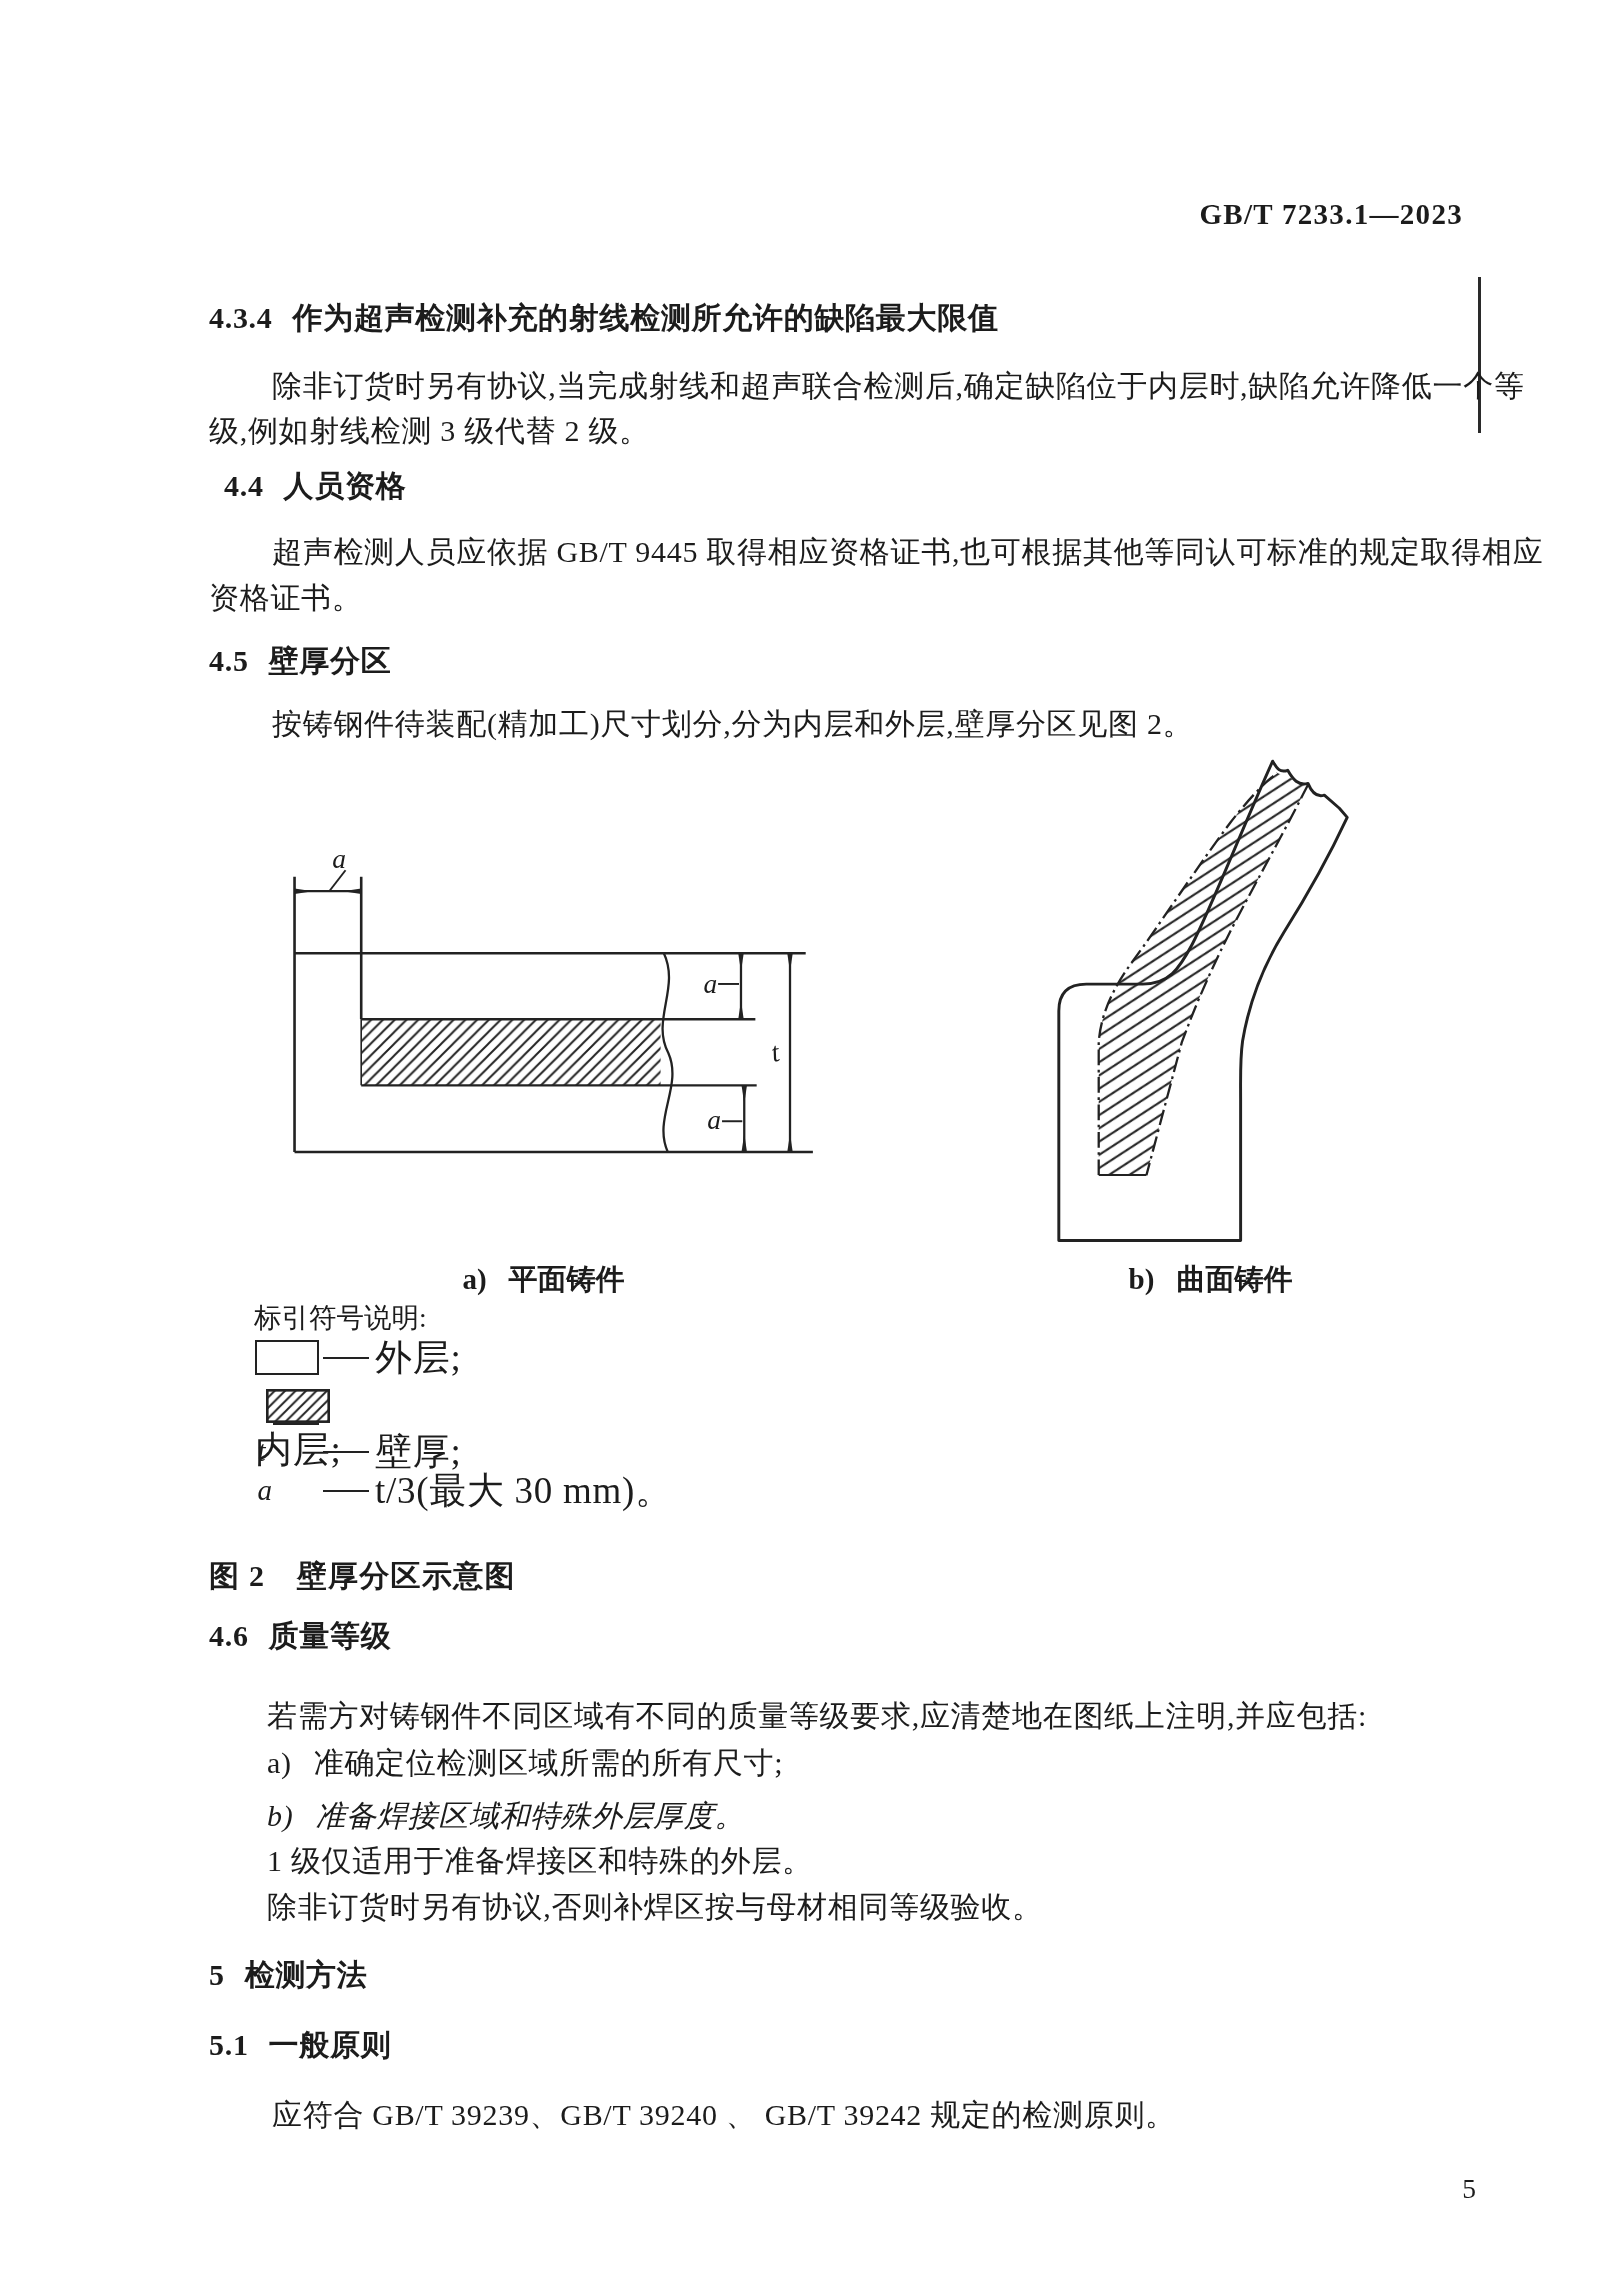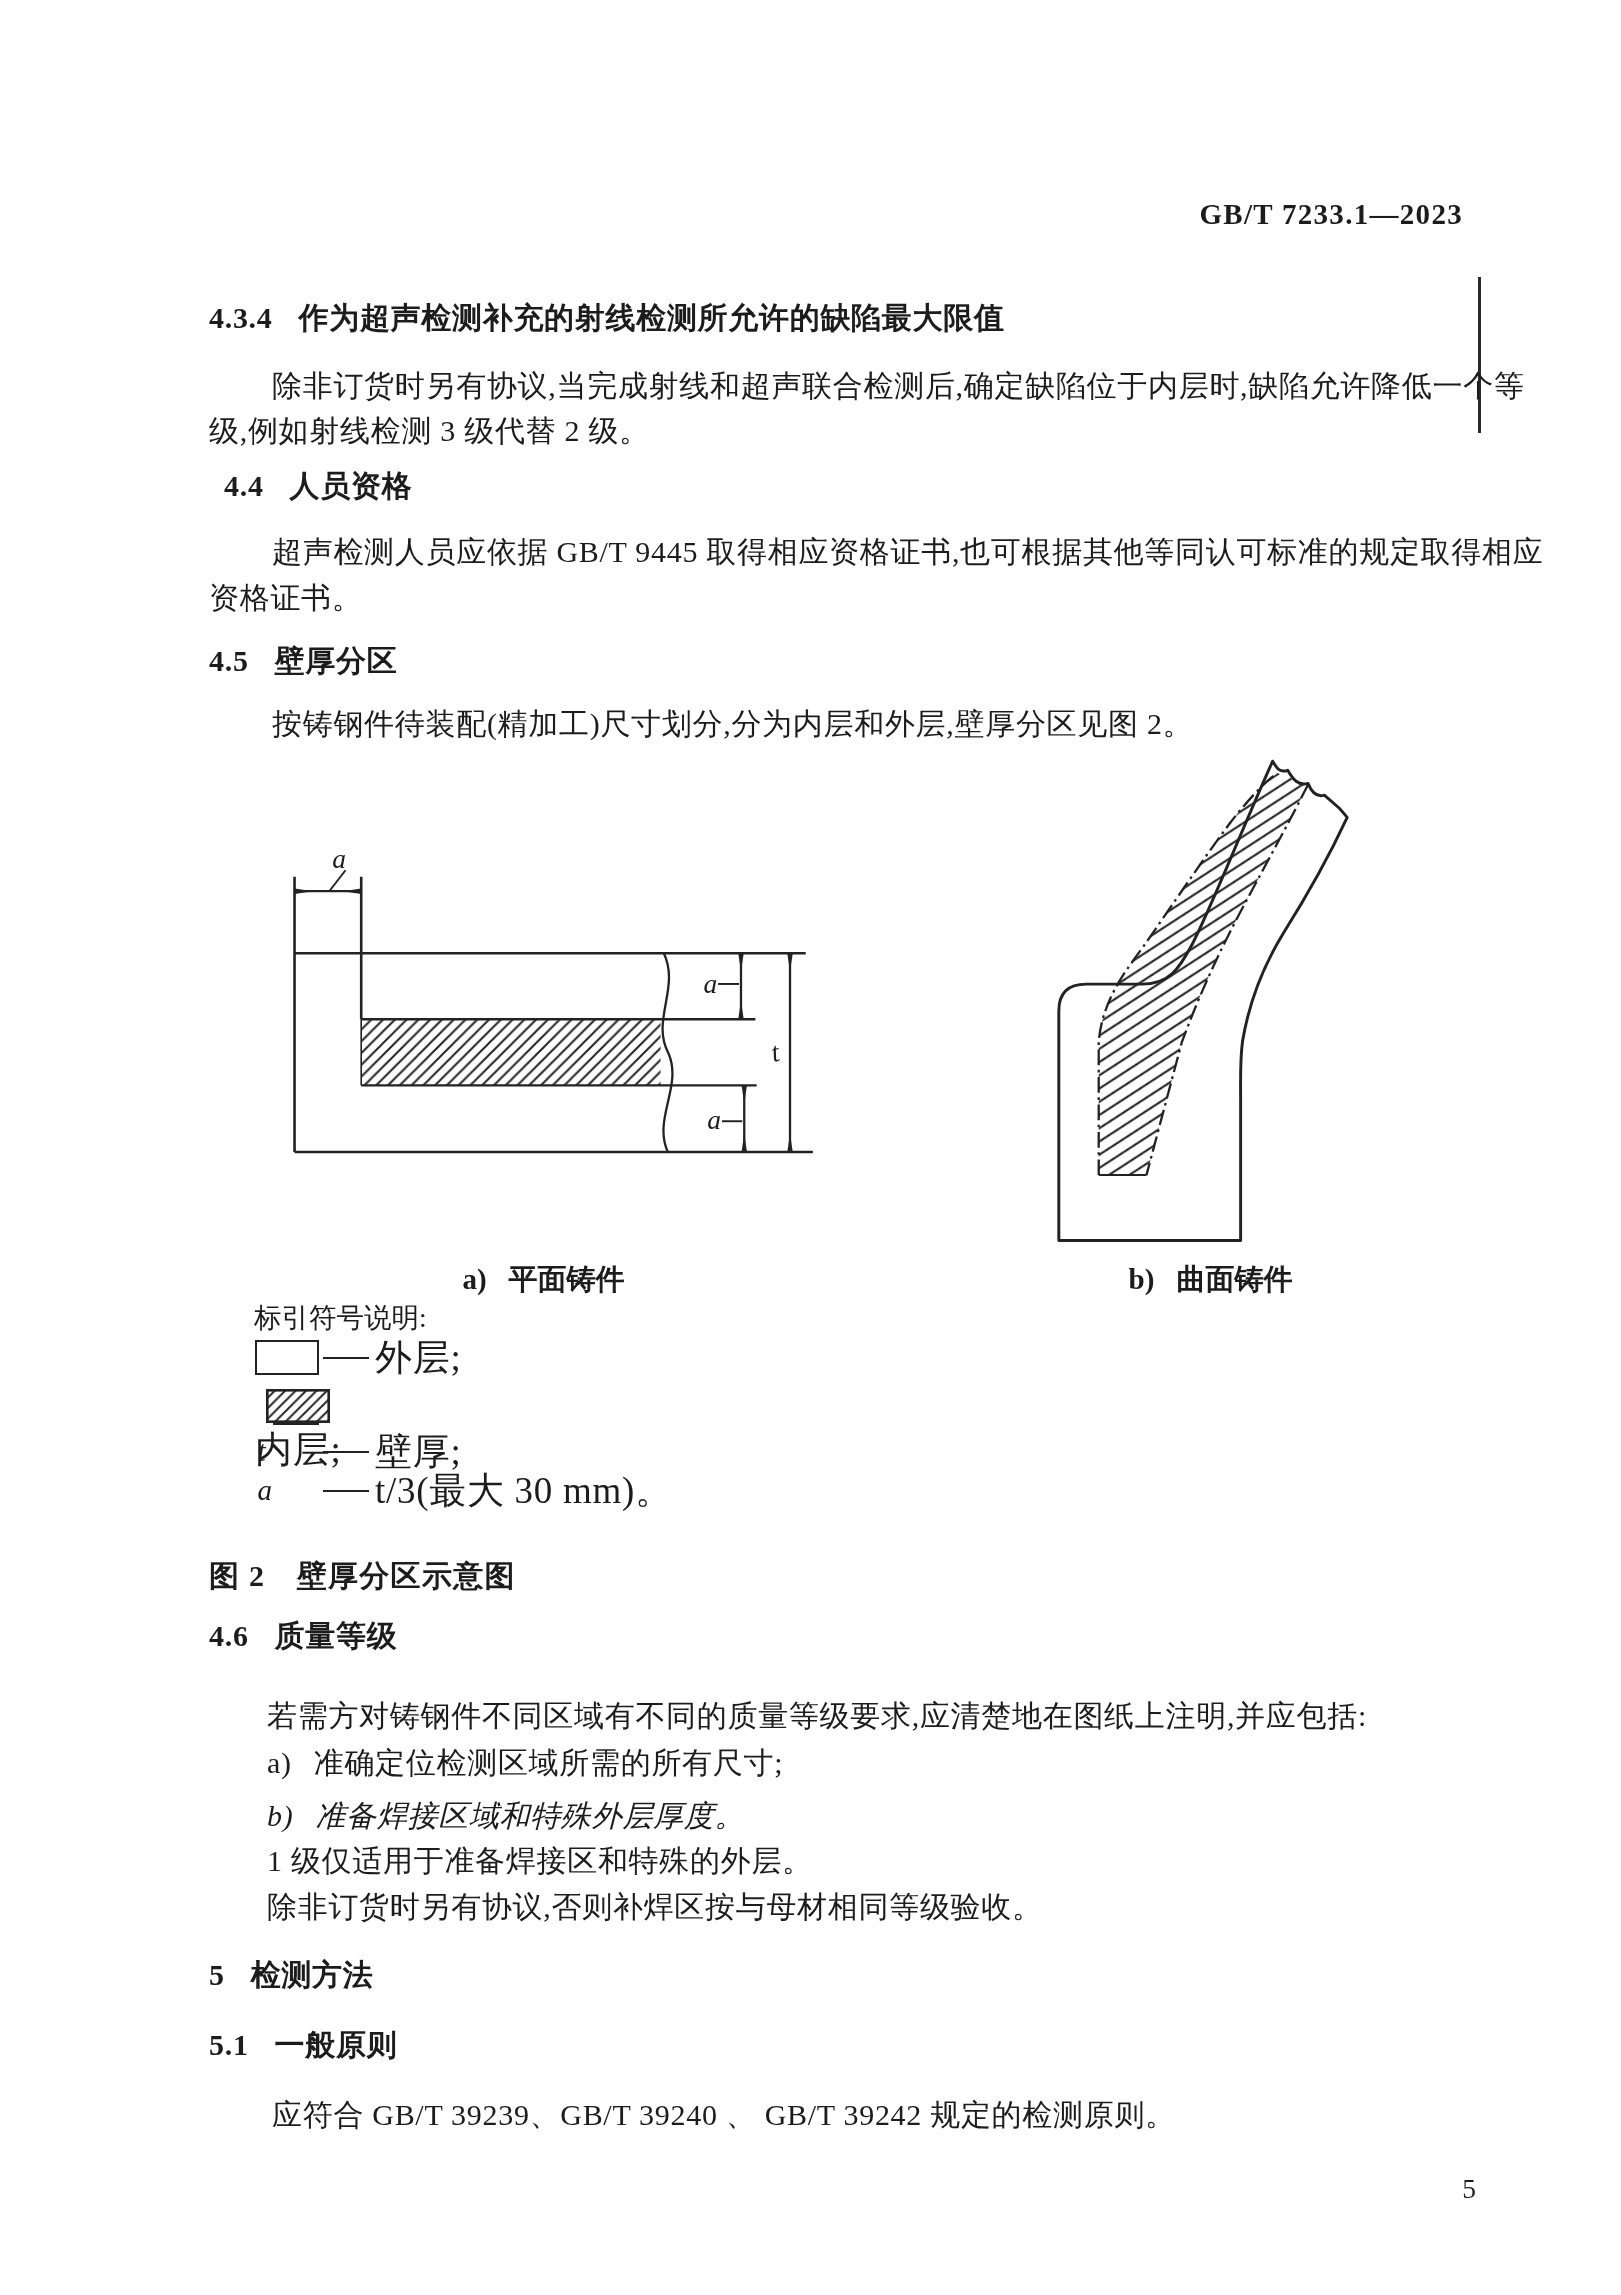--- a/index.html
+++ b/index.html
@@ -8,21 +8,21 @@
     width:1622px;height:2295px;
     margin:0 auto;
     background:#ffffff;
     font-family:"Liberation Serif","DejaVu Serif",serif;
     color:#1c1c1c;
     overflow:hidden;
   }
   .abs{position:absolute;white-space:nowrap;}
   .txt{font-size:30px;line-height:1.2;letter-spacing:0.7px;}
   .bold{font-weight:bold;}
-  .hnum{display:inline-block;margin-right:26px;}
+  .hnum{display:inline-block;margin-right:20px;}
   .ilabel{display:inline-block;margin-right:22px;}
   .center{text-align:center;}
   .serif-it{font-style:italic;font-family:"Liberation Serif","DejaVu Serif",serif;}
 
   
   #std-no{top:198px;left:0;right:159px;text-align:right;font-size:29px;font-weight:bold;letter-spacing:1.3px;padding-left:10px;}
   #page-num{top:2173px;left:1443px;width:52px;text-align:center;font-size:27.5px;}
 
   
   #change-bar{top:277px;left:1478px;width:3.3px;height:156px;background:#2a2a2a;}

